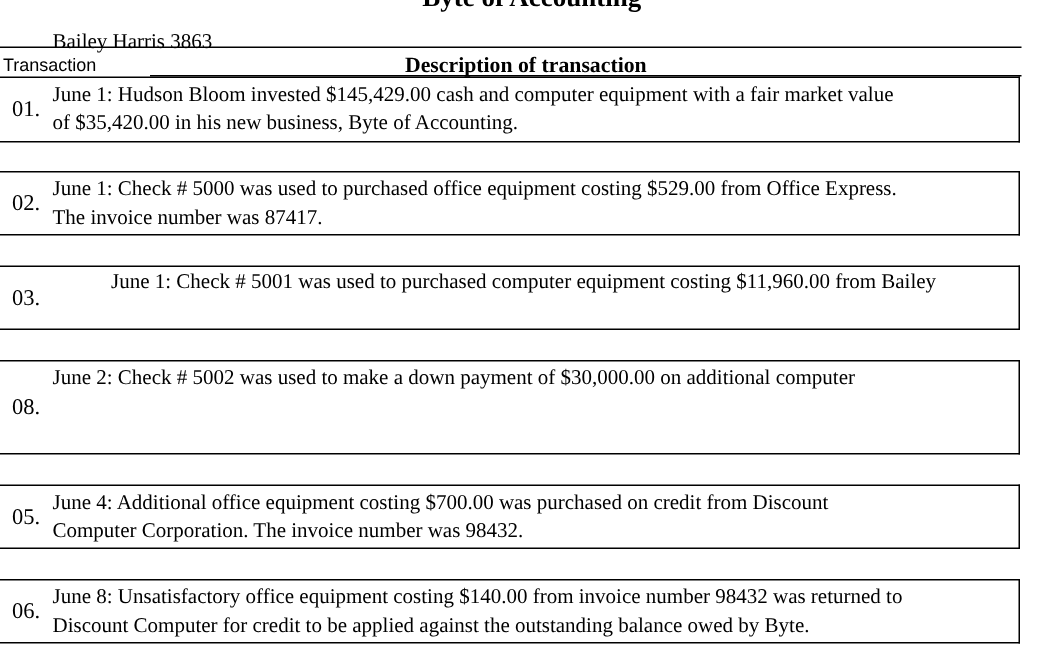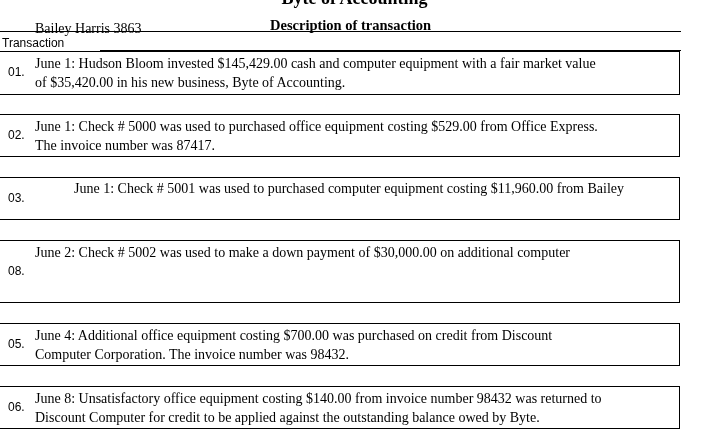--- a/index.html
+++ b/index.html
@@ -1,24 +1,24 @@
 <!DOCTYPE html>
 <html><head>
 <meta charset="utf-8">
 <style>
   html, body { margin:0; padding:0; background:#ffffff; }
   body { width:709px; height:442px; position:relative; overflow:hidden; font-family:"Liberation Serif", serif; color:#000; }
   .title { position:absolute; top:-12px; left:0; width:709px; text-align:center; font-weight:bold; font-size:18px; }
   .owner { position:absolute; top:10px; left:35px; font-size:14px;margin-top:11px; }
   .hdr-line { position:absolute; top:31px; left:0; width:681px; border-top:1.5px solid #000; }
   .hdr-trans { position:absolute; top:36px; left:2px; font-family:"Liberation Sans", sans-serif; font-weight:normal; font-size:12px; }
-  .hdr-desc { position:absolute; top:17px; left:270px; font-weight:bold; font-size:14.5px; }
+  .hdr-desc { position:absolute; top:36px; left:270px; font-weight:bold; font-size:14.5px; }
   .hdr-under { position:absolute; top:50px; left:100px; width:581px; border-top:1px solid #000; }
   .box { position:absolute; left:0; width:680px; border:1px solid #000; border-left:none; box-sizing:border-box; }
-  .num { position:absolute; left:8px; font-family:Liberation Sans, sans-serif; font-size:12px; }
+  .num { position:absolute; left:8px; font-family:Liberation Serif, serif; font-size:15px; }
   .text { position:absolute; left:35px; width:640px; font-size:14px; line-height:19px; }
 </style>
 </head>
 <body>
 
 <div class="title">Byte of Accounting</div>
 <div class="owner">Bailey Harris 3863</div>
 <div class="hdr-line"></div>
 <div class="hdr-trans">Transaction</div>
 <div class="hdr-desc">Description of transaction</div>

